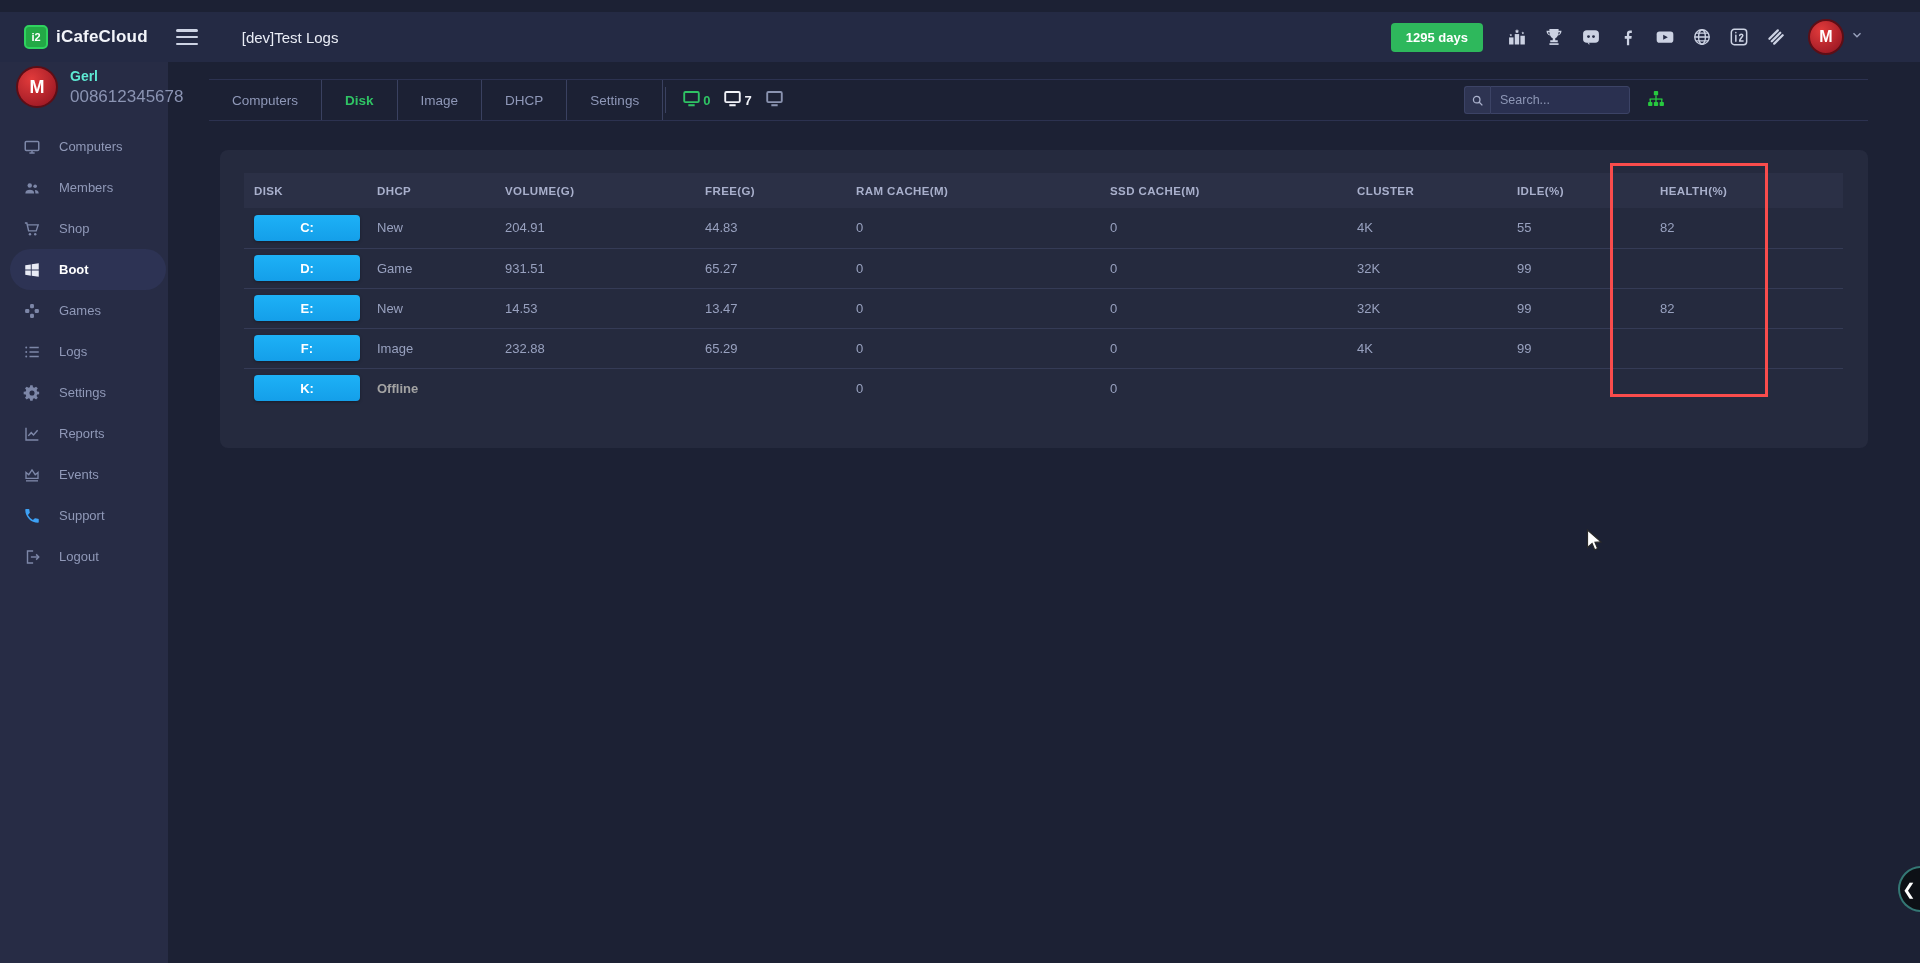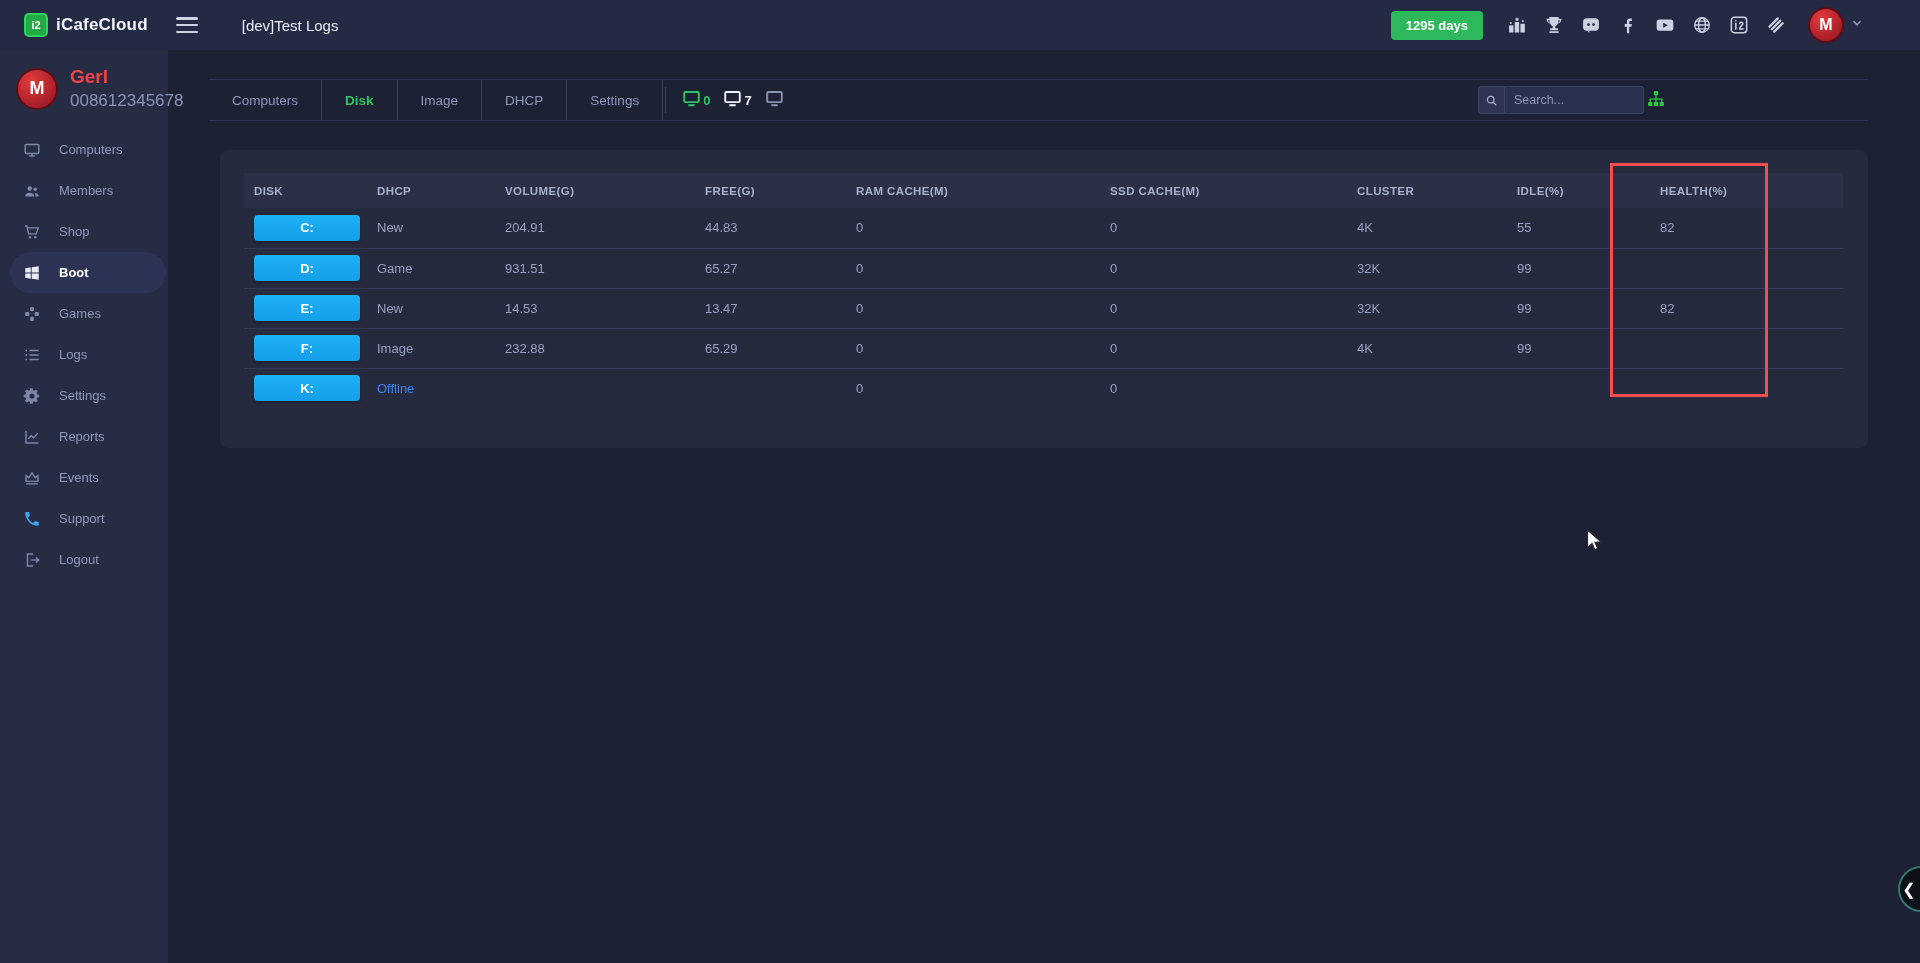--- a/index.html
+++ b/index.html
@@ -1,40 +1,40 @@
 <!DOCTYPE html>
 <html><head>
 <meta charset="utf-8">
 <style>
   * { margin:0; padding:0; box-sizing:border-box; }
   html,body { width:1920px; height:963px; overflow:hidden; }
   body { font-family:"Liberation Sans", sans-serif; background:#1c2134; color:#98a1bf; position:relative; }
 
   
-  .topbar { position:absolute; left:0; top:0; width:1920px; height:50px; background:#242a44; display:flex; align-items:center; padding:0 0 0 24px; z-index:20; }
+  .topbar { position:absolute; left:0; top:12px; width:1920px; height:50px; background:#242a44; display:flex; align-items:center; padding:0 0 0 24px; z-index:20; }
   .brand { display:flex; align-items:center; gap:8px; }
   .brand-logo { width:24px; height:24px; border-radius:5px; background:#23a946; color:#fff; font-weight:bold; font-size:11px; display:flex; align-items:center; justify-content:center; border:2px solid #2fd35f; }
   .brand-name { color:#f2f4fa; font-size:17px; font-weight:bold; letter-spacing:.2px;text-align:right; }
   .hamburger { margin-left:28px; width:22px; height:16px; display:flex; flex-direction:column; justify-content:space-between; cursor:pointer; }
   .hamburger span { display:block; height:2.5px; background:#cdd3e4; border-radius:2px; }
   .page-title { margin-left:44px; color:#e9ecf5; font-size:15px; }
   .topbar-right { margin-left:auto; display:flex; align-items:center; gap:15px; padding-right:56px; }
   .days-badge { background:#2eb85c; color:#fff; font-size:13px; font-weight:bold; padding:7px 15px; border-radius:4px; margin-right:8px; }
   .tb-icon { width:22px; height:22px; color:#ccd2e3; display:flex; align-items:center; justify-content:center; cursor:pointer; }
   .tb-icon svg { width:20px; height:20px; }
   .avatar-wrap { display:flex; align-items:center; gap:6px; margin-left:6px; cursor:pointer; }
   .avatar { width:36px; height:36px; border-radius:50%; background:radial-gradient(circle at 35% 30%, #e23b3b, #8f1220); border:2px solid #5c0e16; color:#fff; font-weight:bold; font-size:16px; display:flex; align-items:center; justify-content:center; }
   .caret { color:#9aa2bd; }
   .caret svg { width:14px; height:14px; }
 
   
   .sidebar { position:absolute; left:0; top:50px; width:168px; height:913px; background:#272c45; z-index:10; }
   .user-block { display:flex; align-items:center; gap:12px; padding:16px 10px 14px 16px; }
   .user-avatar { width:42px; height:42px; border-radius:50%; background:radial-gradient(circle at 35% 30%, #e23b3b, #8f1220); border:2px solid #5c0e16; color:#fff; font-weight:bold; font-size:18px; display:flex; align-items:center; justify-content:center; flex:none; }
-  .user-name { color:#ef4444; font-size:19px; font-weight:bold; }
+  .user-name { color:#5eead4; font-size:14px; font-weight:bold; }
   .user-phone { color:#8b94b3; font-size:17px; margin-top:3px; }
   .menu { margin-top:4px; }
   .menu-item { display:flex; align-items:center; gap:17px; height:41px; padding-left:22px; color:#9099b8; font-size:13px; cursor:pointer; }
   .menu-item .mi-icon { width:20px; height:20px; color:#7d87a8; display:flex; align-items:center; justify-content:center; flex:none; }
   .menu-item .mi-icon svg { width:18px; height:18px; }
   .menu-item.active { background:#2d3354; border-radius:22px; margin:0 2px 0 10px; padding-left:12px; color:#fff; font-weight:bold; }
   .menu-item.active .mi-icon { color:#e8ebf5; }
   .menu-item .mi-icon.blue { color:#3da1f5; }
 
   
@@ -44,38 +44,38 @@
   .tabs { display:flex; align-items:stretch; height:100%; }
   .tab { display:flex; align-items:center; padding:0 23px; font-size:13.5px; color:#8f98b8; border-right:1px solid #3a4160; cursor:pointer; }
   .tab.active { color:#2fc364; font-weight:bold; }
   .monitors { display:flex; align-items:center; gap:13px; padding-left:16px; margin-left:2px; }
   .mon { display:flex; align-items:center; gap:2px; cursor:pointer; }
   .mon svg { width:19px; height:19px; }
   .mon .cnt { font-size:13px; font-weight:bold; }
   .mon.green { color:#2fc364; } .mon.green .cnt { color:#2fc364; }
   .mon.white { color:#f0f2f8; } .mon.white .cnt { color:#f0f2f8; }
   .mon.gray  { color:#8a93b0; }
-  .search-cluster { margin-left:auto; margin-right:200px; display:flex; align-items:center; gap:2px; }
+  .search-cluster { margin-left:auto; margin-right:200px; display:flex; align-items:center; gap:16px; }
   .search-box { display:flex; align-items:center; height:28px; }
   .search-btn { width:26px; height:28px; background:#2e3452; border:1px solid #3c4366; border-right:none; border-radius:3px 0 0 3px; display:flex; align-items:center; justify-content:center; color:#aab1cc; cursor:pointer; }
   .search-btn svg { width:13px; height:13px; }
   .search-input { width:140px; height:28px; background:#2a3050; border:1px solid #3c4366; border-radius:0 3px 3px 0; color:#cdd3e6; font-size:12.5px; padding:0 9px; outline:none; font-family:"Liberation Sans", sans-serif; }
   .search-input::placeholder { color:#8d96b5; }
   .net-icon { width:22px; height:22px; color:#27c93f; cursor:pointer; }
   .net-icon svg { width:20px; height:20px; }
 
   
   .card { margin:29px 52px 0 41px; margin-left:52px; width:1648px; height:298px; background:#252a3e; border-radius:8px; padding:23px 24px 0 24px; }
   table { width:1599px; table-layout:fixed; border-collapse:collapse; }
   thead th { background:#2b3046; height:35px; text-align:left; font-size:11.5px; letter-spacing:.4px; color:#a9b0cc; font-weight:bold; }
   th:first-child, td:first-child { padding-left:10px; }
   tbody td { height:40px; font-size:13px; color:#98a1bf; }
   tbody tr + tr td { border-top:1px solid rgba(115,125,175,.22); }
   .disk-btn { width:106px; height:26px; border:none; border-radius:4px; background:linear-gradient(#1db1f6,#149fe9); color:#fff; font-size:13px; font-weight:bold; cursor:pointer; box-shadow:0 1px 3px rgba(0,0,0,.35); font-family:"Liberation Sans", sans-serif; }
-  td.offline { color:#3b82f6; font-weight:normal; }
+  td.offline { color:#a3a3a3; font-weight:bold; }
 
   
   .highlight-rect { position:absolute; left:1610px; top:163px; width:158px; height:234px; border:3px solid #f94c4c; z-index:30; pointer-events:none; }
   .cursor { position:absolute; left:1586px; top:529px; width:17px; height:24px; z-index:50; pointer-events:none; }
   .back-circle { position:absolute; left:1898px; top:866px; width:46px; height:46px; border-radius:50%; background:#0d1016; border:2px solid rgba(86,204,194,.55); color:#fff; display:flex; align-items:center; justify-content:center; padding-right:24px; font-size:16px; z-index:40; cursor:pointer; }
 </style>
 </head>
 <body>
 
 <div class="topbar">

